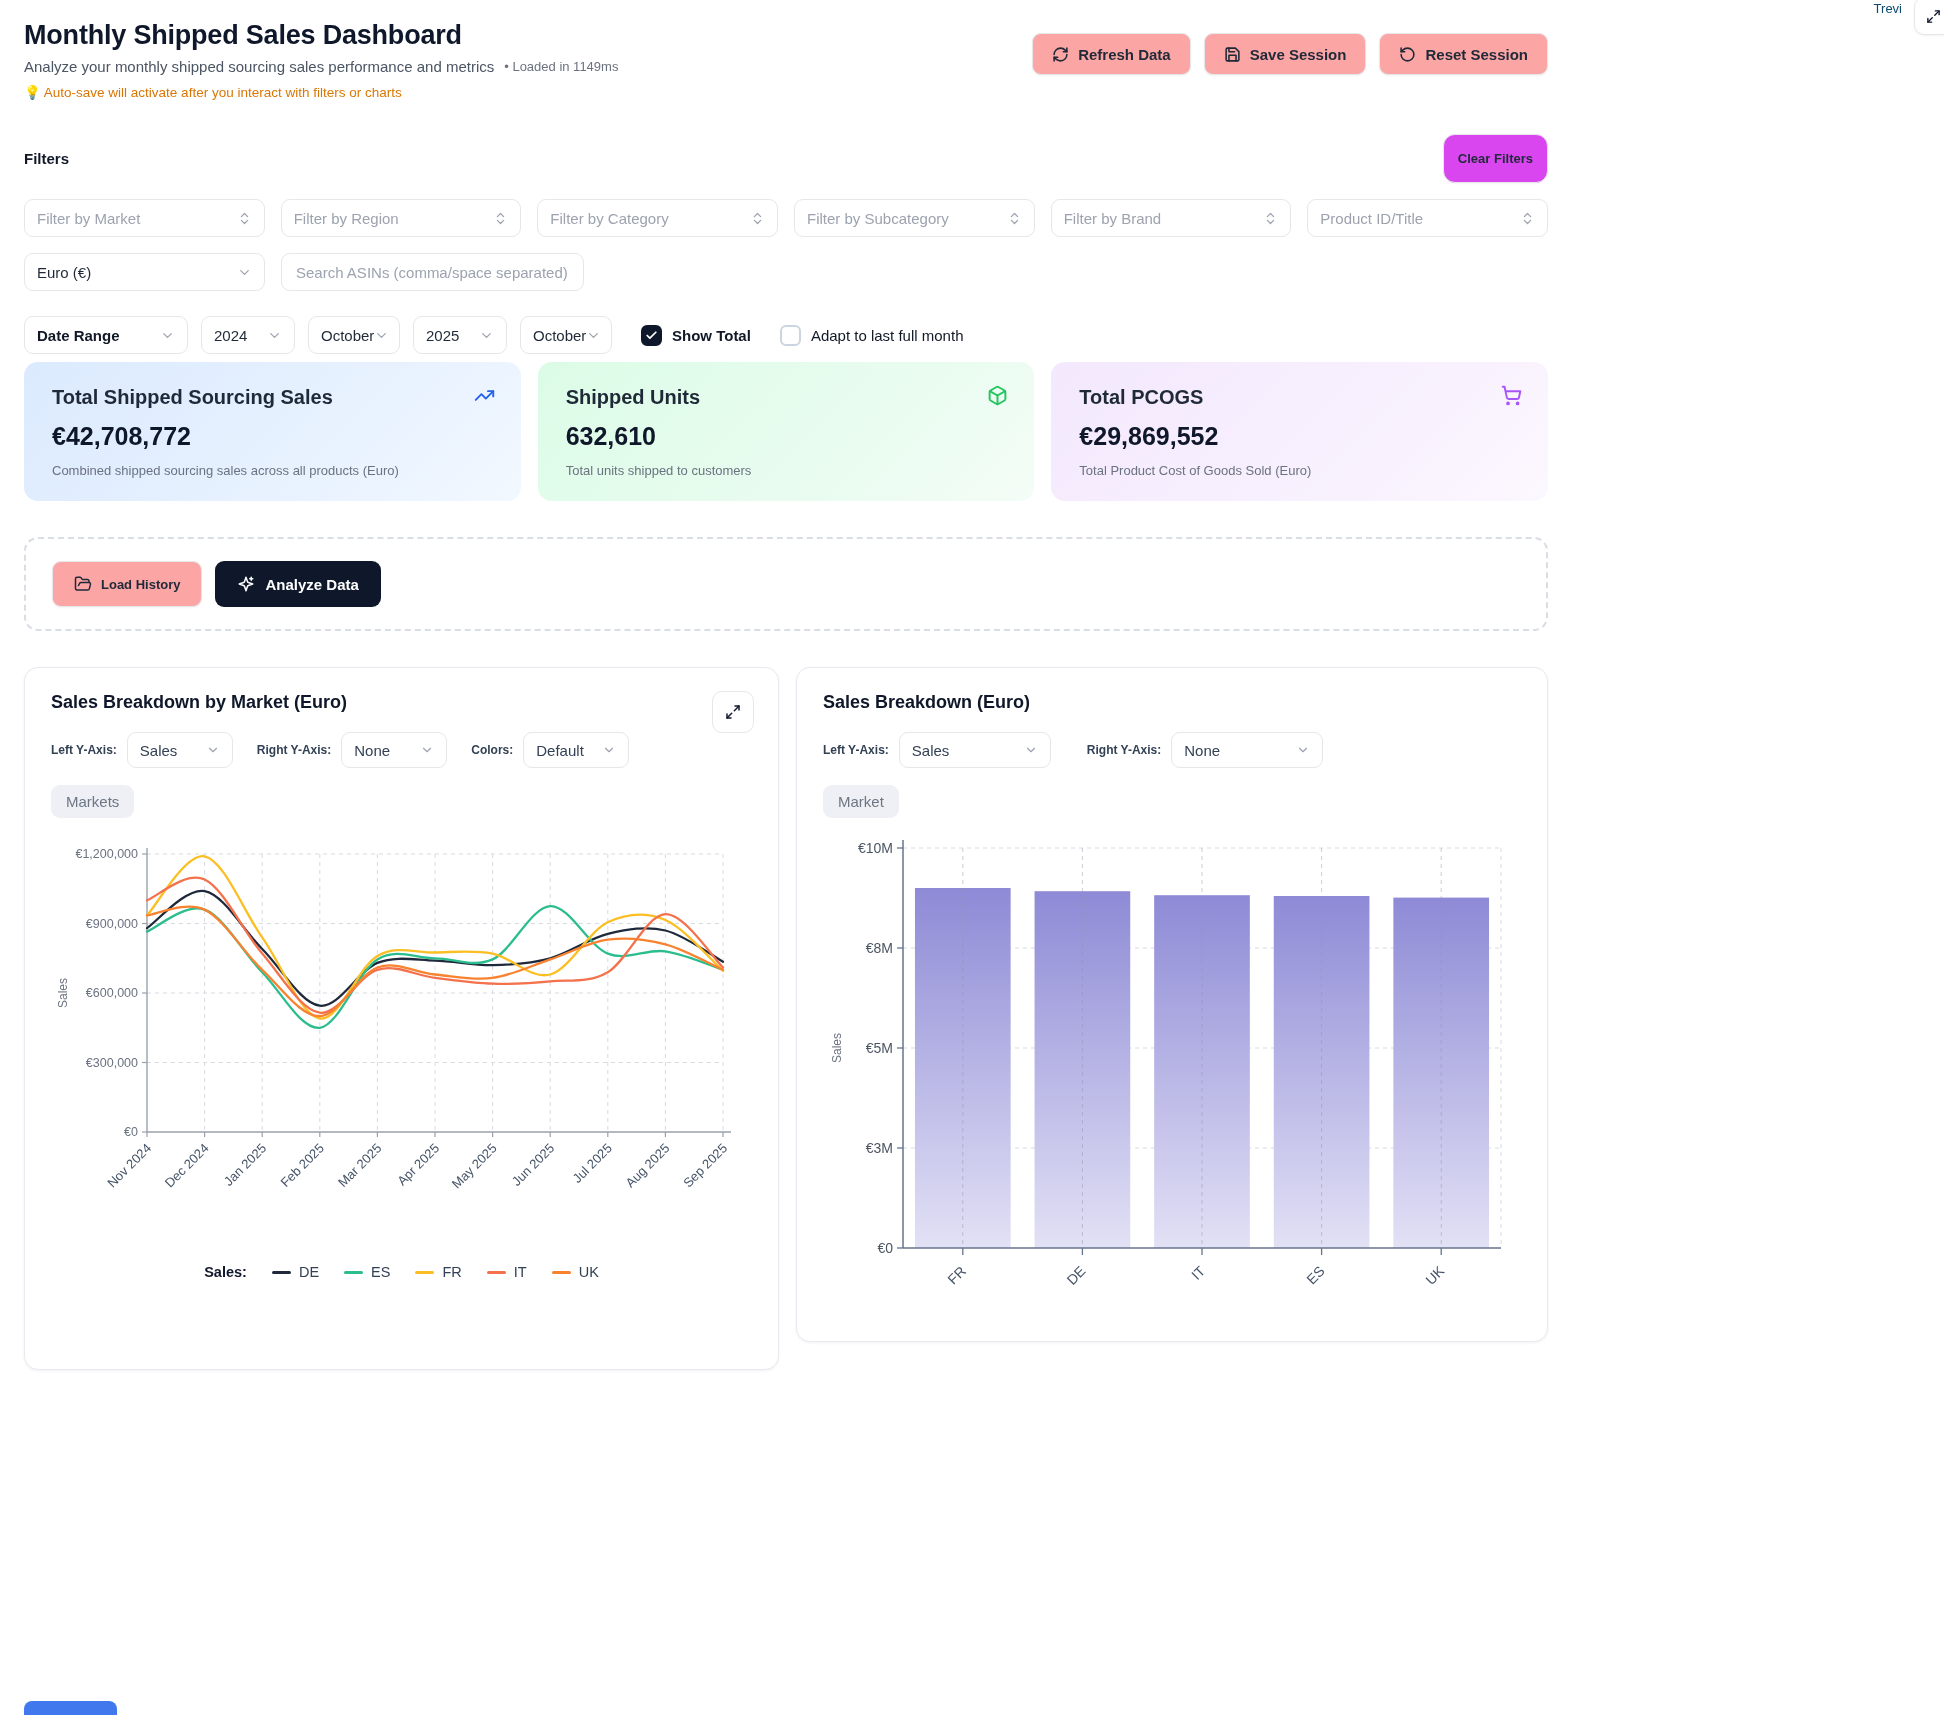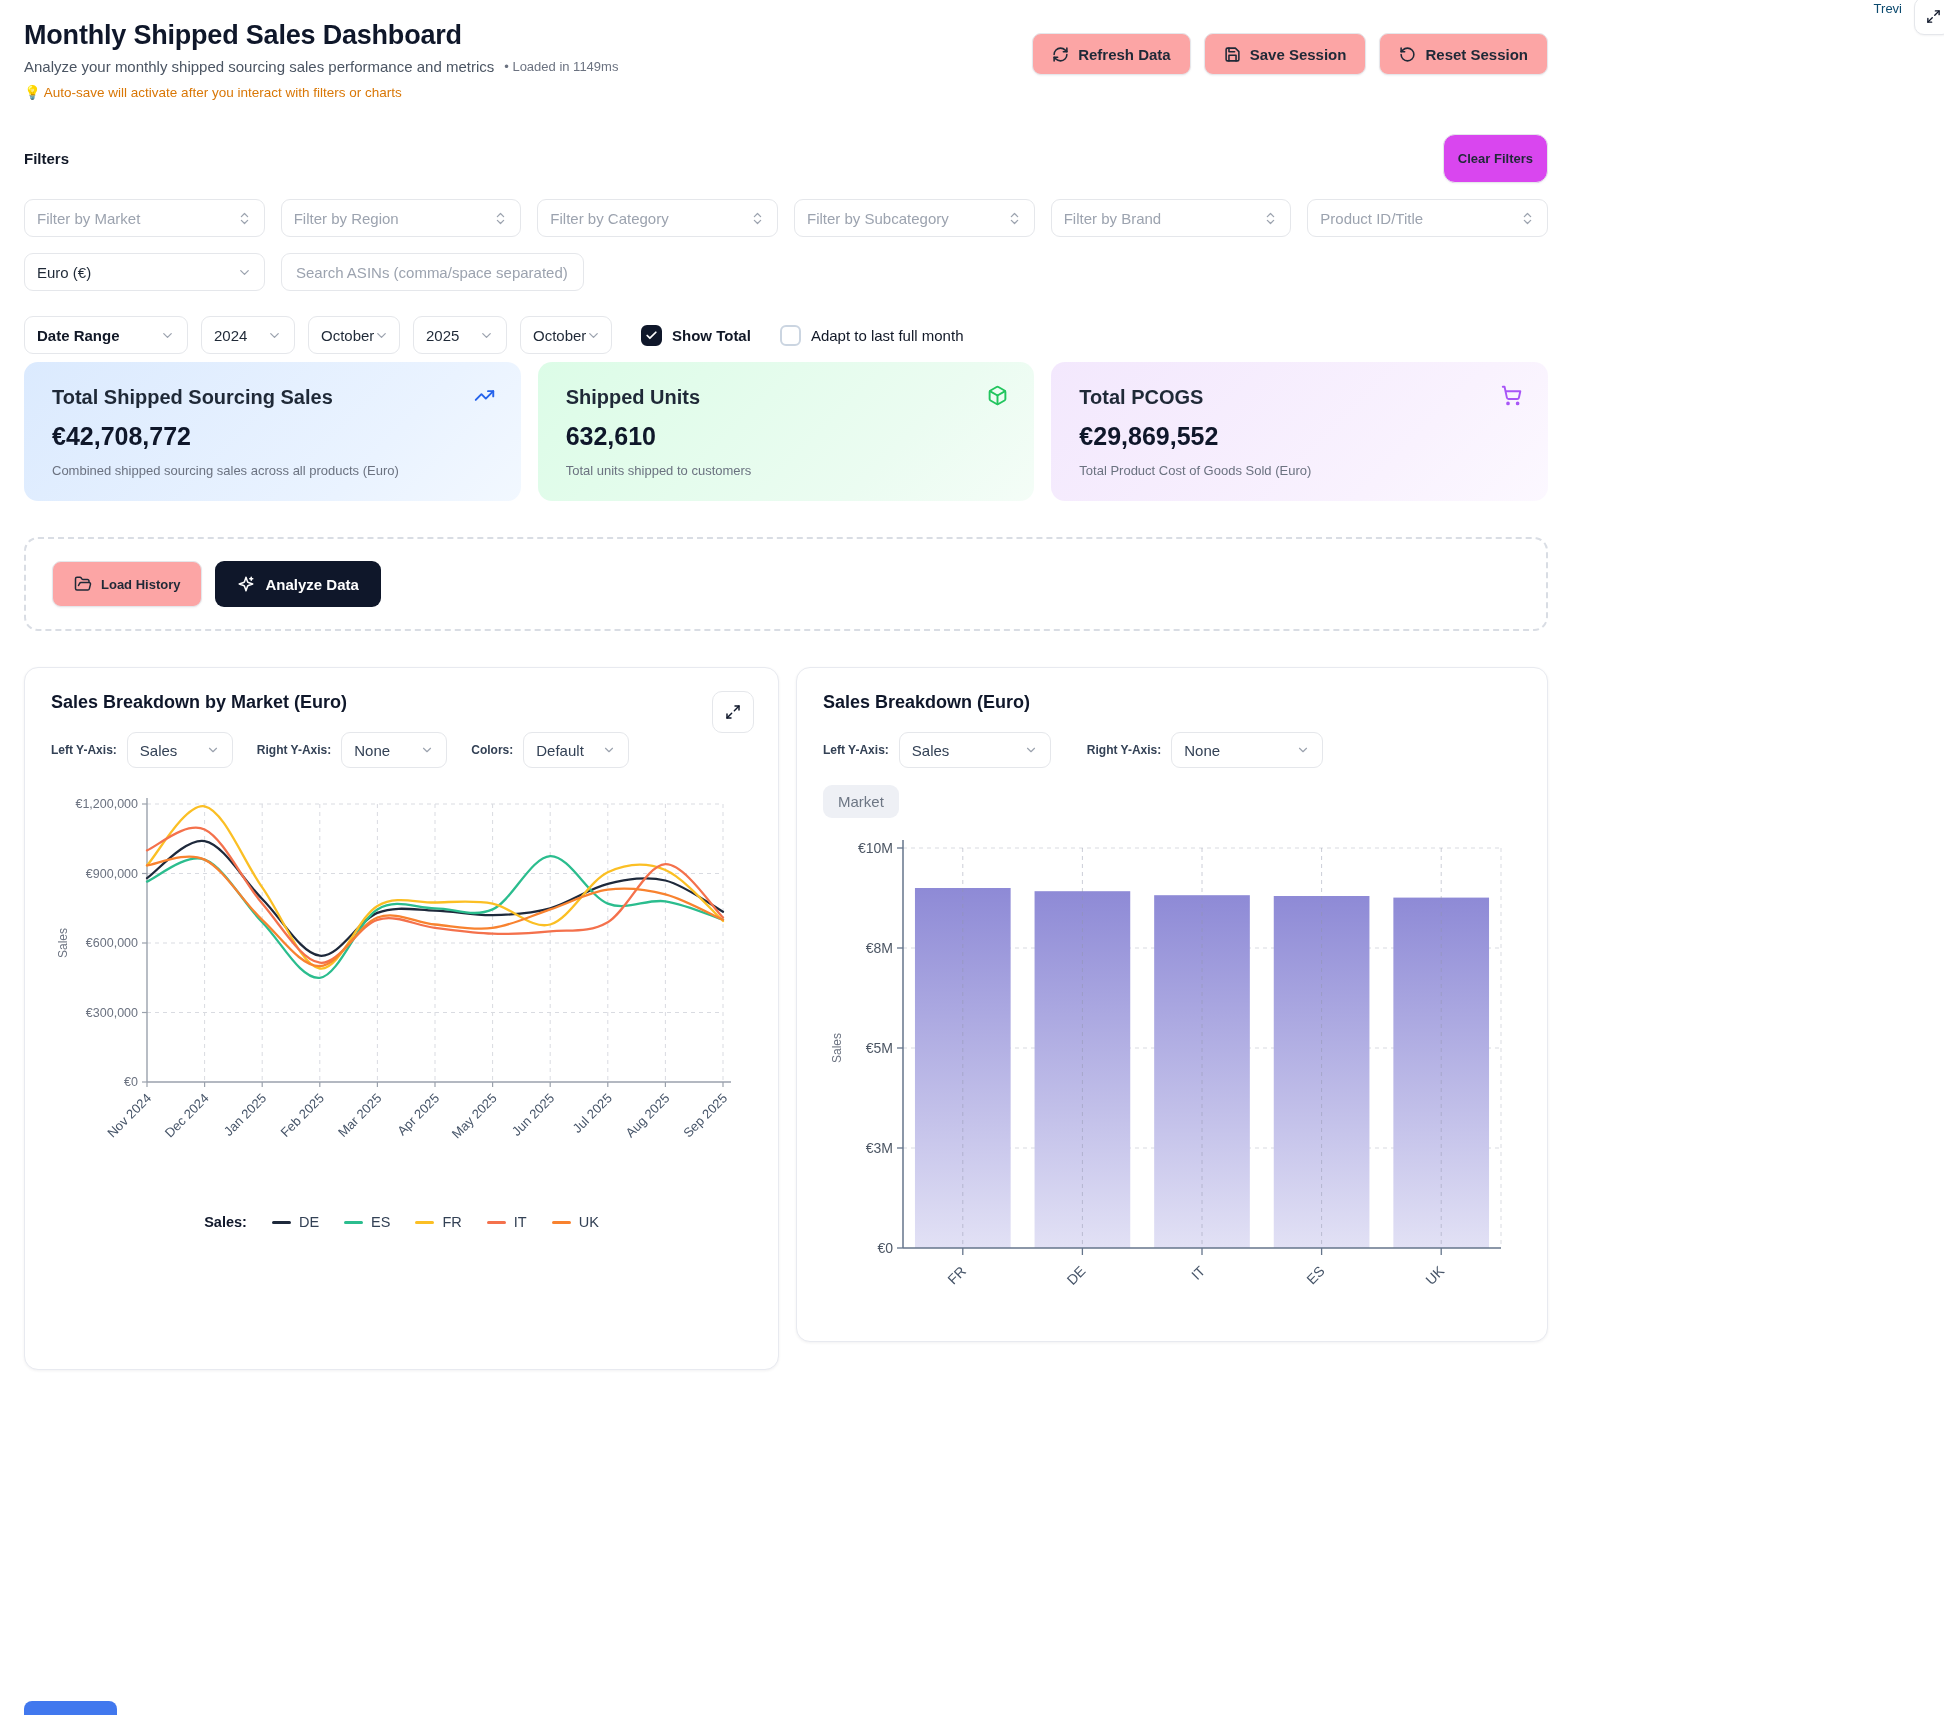--- a/index.html
+++ b/index.html
@@ -378,20 +378,23 @@
         </div>
         <span class="ctrl-label gap-l">Colors:</span>
         <div class="ctrl-select ctrl-w105">
           <span>Default</span>
           <span class="chev" style="color:#9ca3af;display:inline-flex">
               <svg width="14" height="14" viewBox="0 0 24 24" fill="none" stroke="currentColor" stroke-width="2" stroke-linecap="round" stroke-linejoin="round">
                 <path d="m6 9 6 6 6-6"></path>
               </svg>
             </span>
         </div>
+      </div>
+      <div>
+        <span class="pill">Markets</span>
       </div>
       <div class="chart-area" id="lineChartArea"><svg width="694" height="408" viewBox="0 0 694 408">
             <line x1="96" y1="232.5" x2="672" y2="232.5" stroke="#d9dbe1" stroke-width="1" stroke-dasharray="4 4"></line>
             <line x1="96" y1="163" x2="672" y2="163" stroke="#d9dbe1" stroke-width="1" stroke-dasharray="4 4"></line>
             <line x1="96" y1="93.5" x2="672" y2="93.5" stroke="#d9dbe1" stroke-width="1" stroke-dasharray="4 4"></line>
             <line x1="96" y1="24" x2="672" y2="24" stroke="#d9dbe1" stroke-width="1" stroke-dasharray="4 4"></line>
             <line x1="153.6" y1="24" x2="153.6" y2="302" stroke="#d9dbe1" stroke-width="1" stroke-dasharray="4 4"></line>
             <line x1="211.2" y1="24" x2="211.2" y2="302" stroke="#d9dbe1" stroke-width="1" stroke-dasharray="4 4"></line>
             <line x1="268.8" y1="24" x2="268.8" y2="302" stroke="#d9dbe1" stroke-width="1" stroke-dasharray="4 4"></line>
             <line x1="326.4" y1="24" x2="326.4" y2="302" stroke="#d9dbe1" stroke-width="1" stroke-dasharray="4 4"></line>

